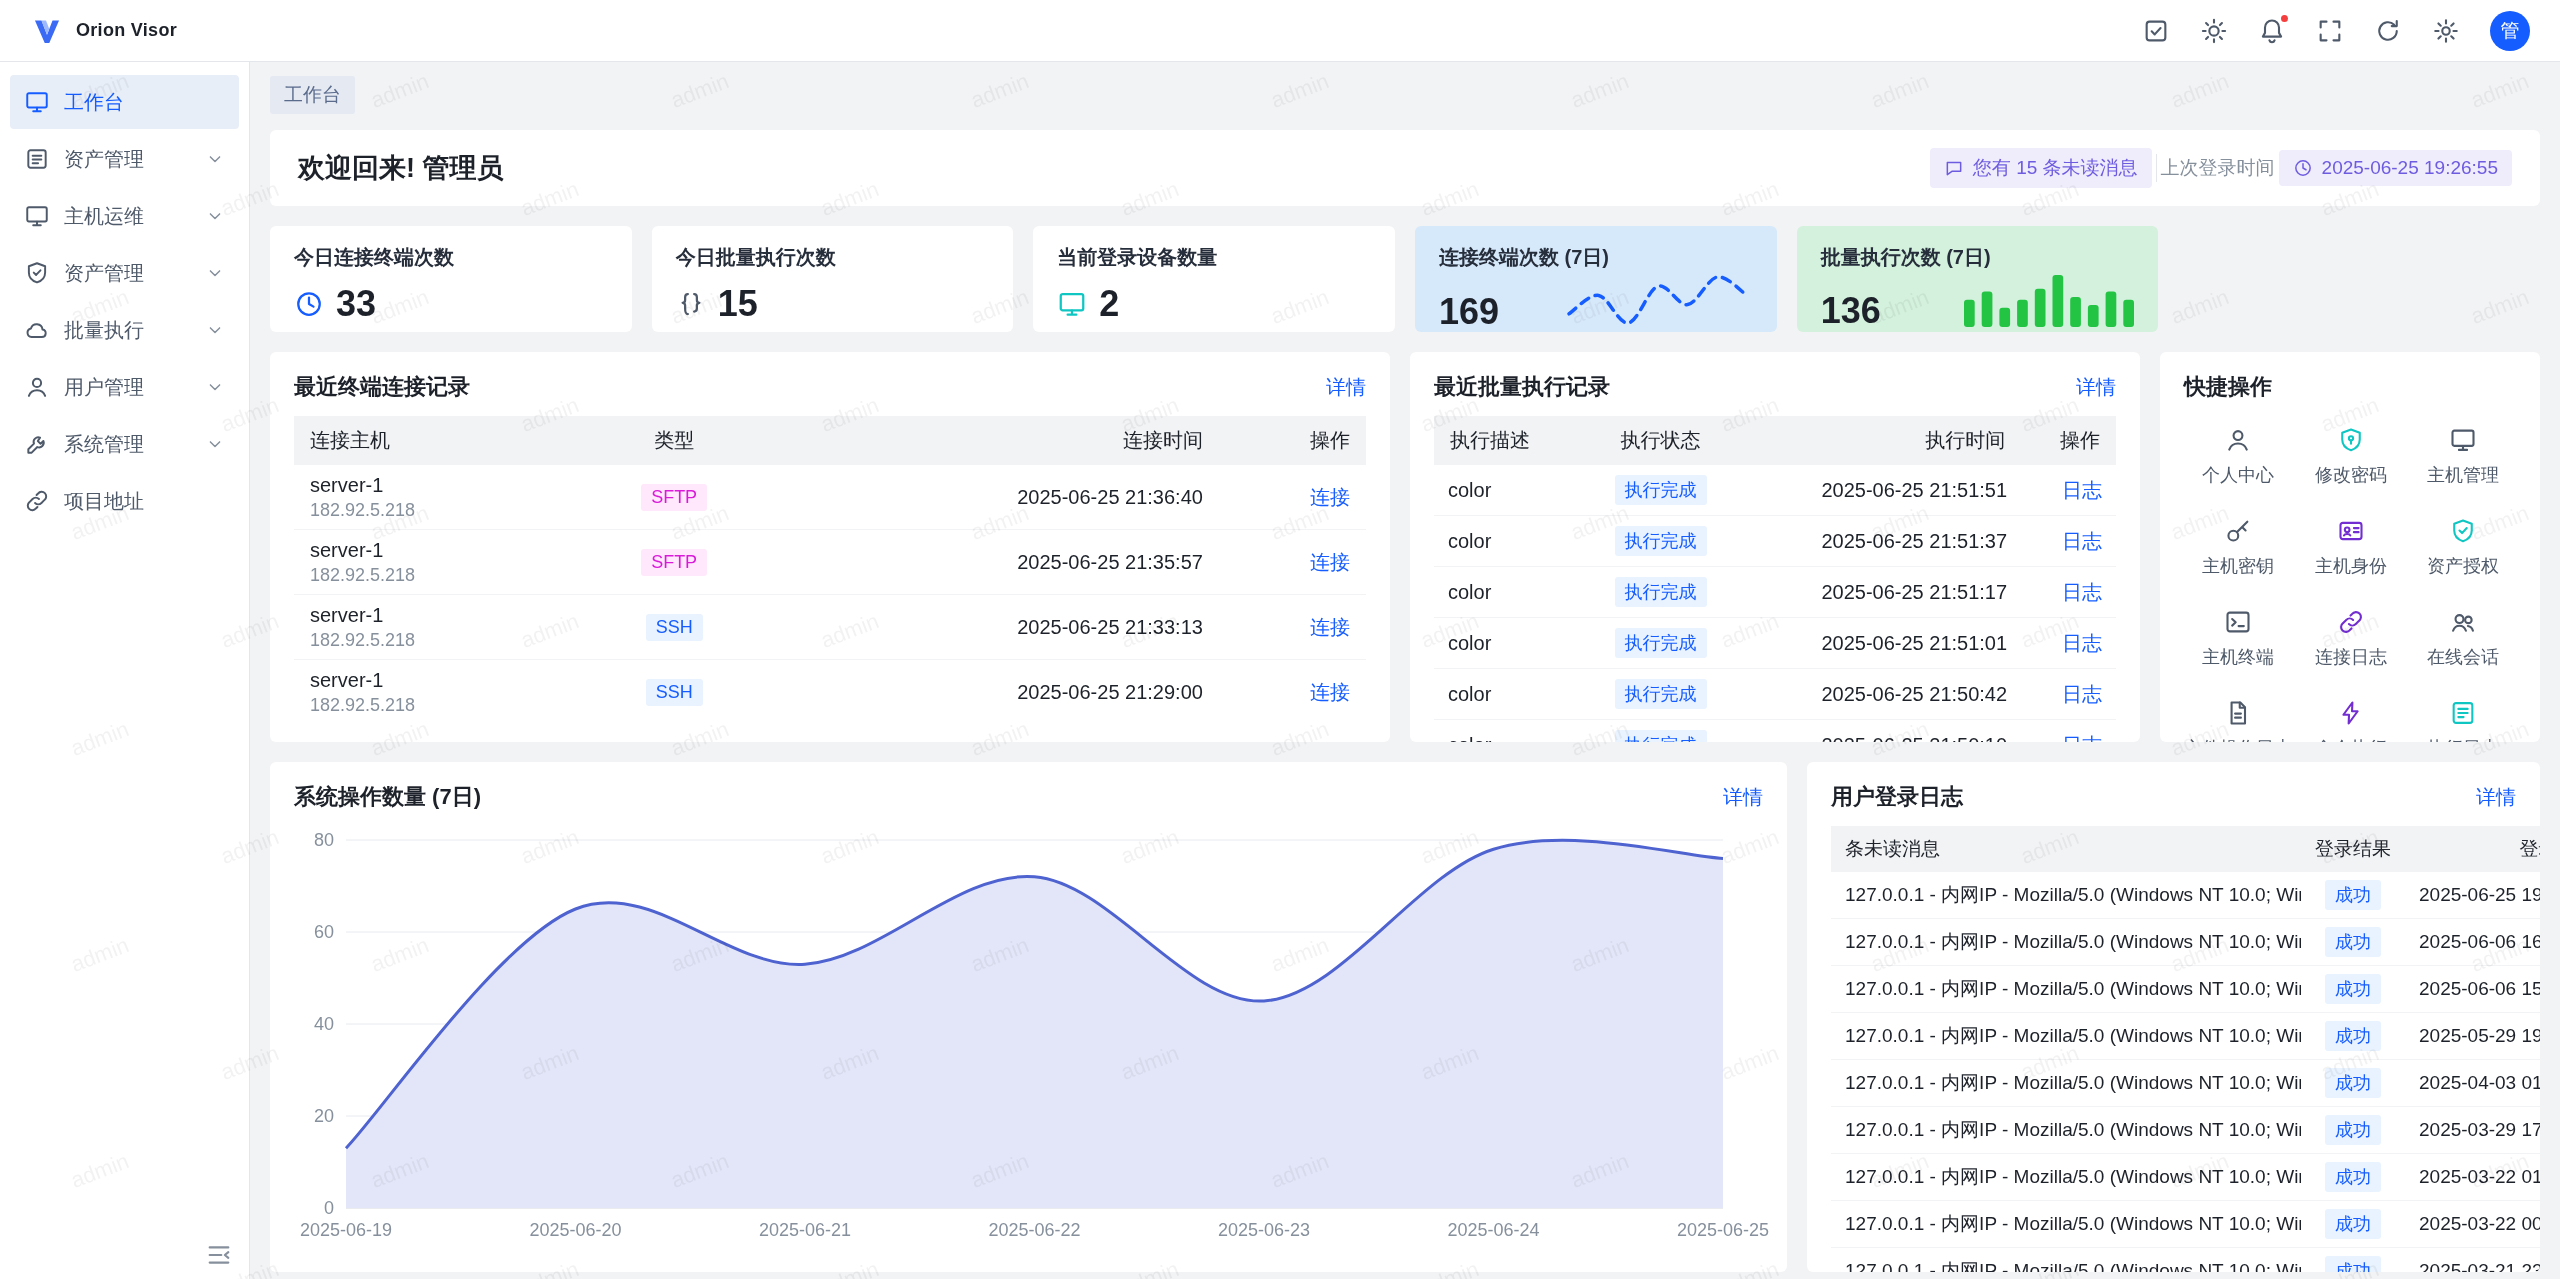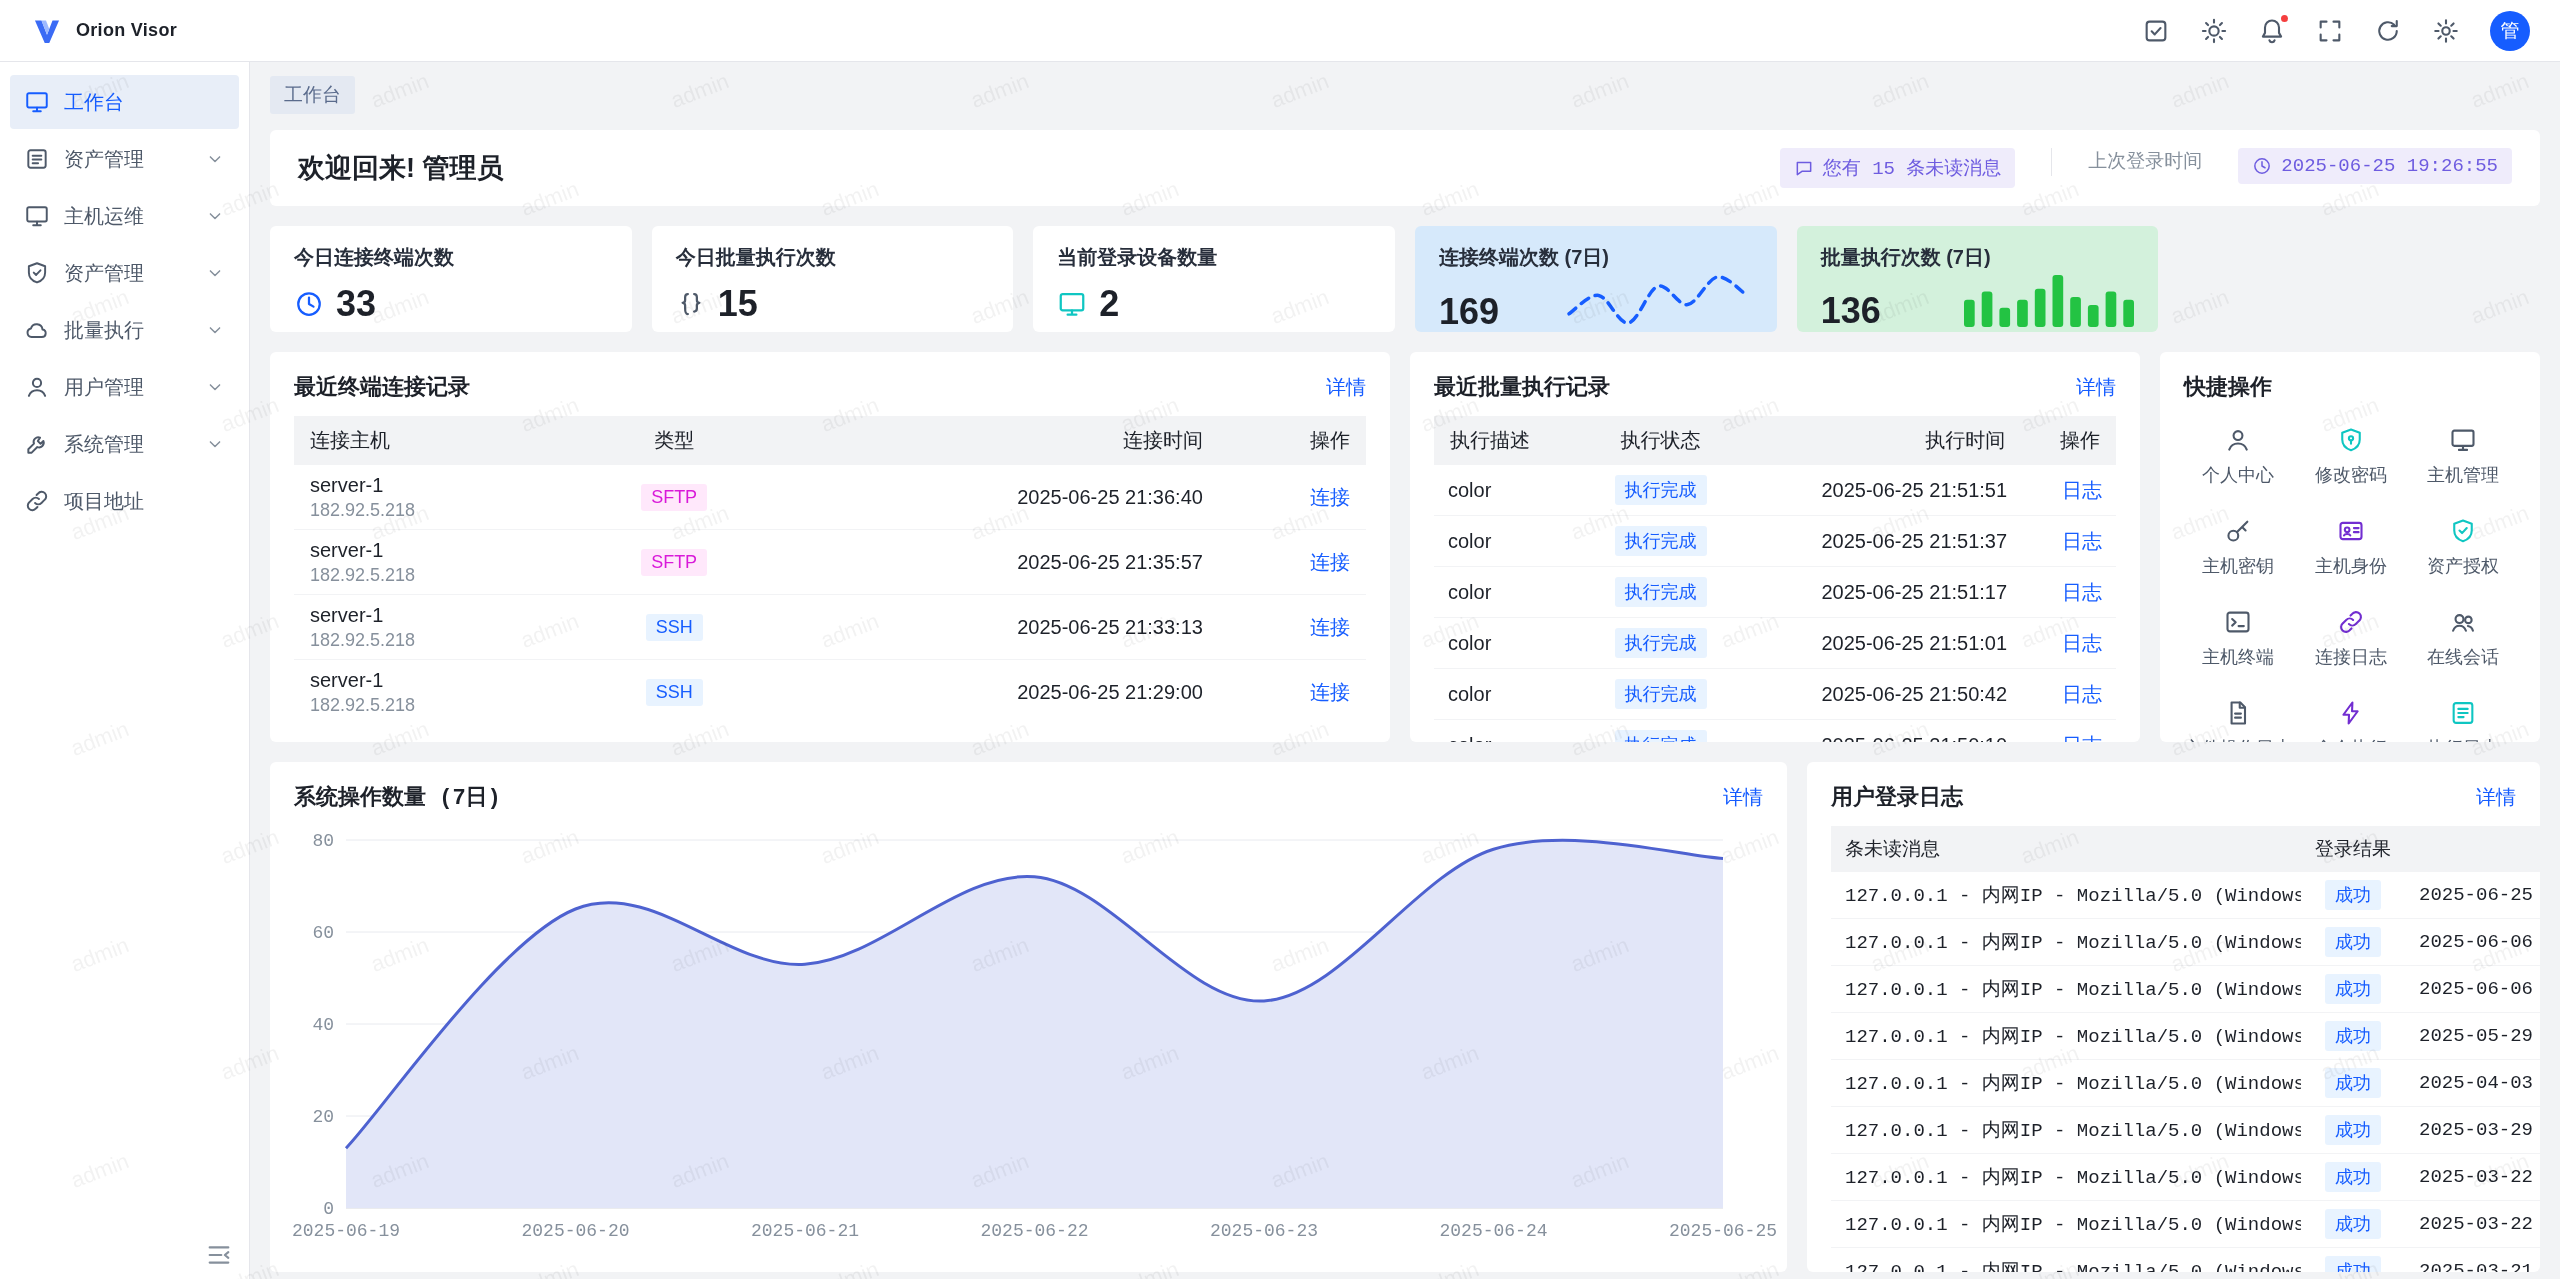--- a/index.html
+++ b/index.html
@@ -46,42 +46,42 @@
 
   
   .breadcrumb{ margin:4px 0 16px; }
   .crumb{ display:inline-block; background:#e4e9f2; color:#5a6b8c; font-size:19px;
     padding:6px 14px; border-radius:3px; cursor:pointer; }
 
   
   .welcome-card{ background:#fff; border-radius:6px; padding:18px 28px; margin-bottom:20px;
     display:flex; align-items:center; justify-content:space-between; }
   .welcome-title{ margin:0; font-size:27px; font-weight:600; }
-  .welcome-right{ display:flex; align-items:flex-start; gap:36px; font-size:19px;font-family:Liberation Mono, monospace; }
+  .welcome-right{ display:flex; align-items:center; gap:4px; font-size:19px; }
   .chip{ display:inline-flex; align-items:center; gap:9px; padding:7px 14px; border-radius:4px;
     background:var(--chip-bg,#efecfb); color:var(--chip-text,#6e5ce0); font-size:19px; }
   .chip-icon{ width:20px; height:20px; display:inline-flex; }
   .divider-v{ width:1px; height:28px; background:#e5e6eb; }
   .muted{ color:#86909c; }
 
   
   .stats-row{ display:grid; grid-template-columns:repeat(6,1fr); gap:20px; margin-bottom:20px; }
   .stat-card{ background:#fff; border-radius:6px; padding:18px 24px; height:106px; }
   .stat-label{ font-size:20px; font-weight:600; color:#272e3b; margin-bottom:12px; white-space:nowrap; }
   .stat-row{ display:flex; align-items:center; gap:12px; }
   .stat-icon{ width:30px; height:30px; display:inline-flex; }
   .stat-value{ font-size:36px; font-weight:600; color:#1d2129; }
   .spark{ margin-left:auto; display:inline-flex; transform:translateY(-12px); }
 
   
   .mid-row{ display:grid; grid-template-columns:1120px 730px 1fr; gap:20px; margin-bottom:20px; }
   .bottom-row{ display:grid; grid-template-columns:1517px 1fr; gap:20px; }
   .card{ background:#fff; border-radius:6px; padding:20px 24px; overflow:hidden; }
   .mid-row .card{ height:390px; }
-  .bottom-row .card{ height:510px;font-family:Liberation Mono, monospace; }
+  .bottom-row .card{ height:510px; }
   .card-head{ display:flex; align-items:center; justify-content:space-between; margin-bottom:14px; }
   .card-title{ font-size:22px; font-weight:600; }
   .link{ color:var(--primary,#165dff); font-size:20px; cursor:pointer; white-space:nowrap; }
 
   table{ width:100%; border-collapse:collapse; font-size:20px; }
   thead th{ background:#f2f3f5; color:#1d2129; font-weight:500; text-align:left;
     padding:11px 16px; white-space:nowrap; }
   tbody td{ padding:8px 16px; border-bottom:1px solid #f2f3f5; }
   tbody tr:last-child td{ border-bottom:none; }
   th.c, td.c{ text-align:center; }

